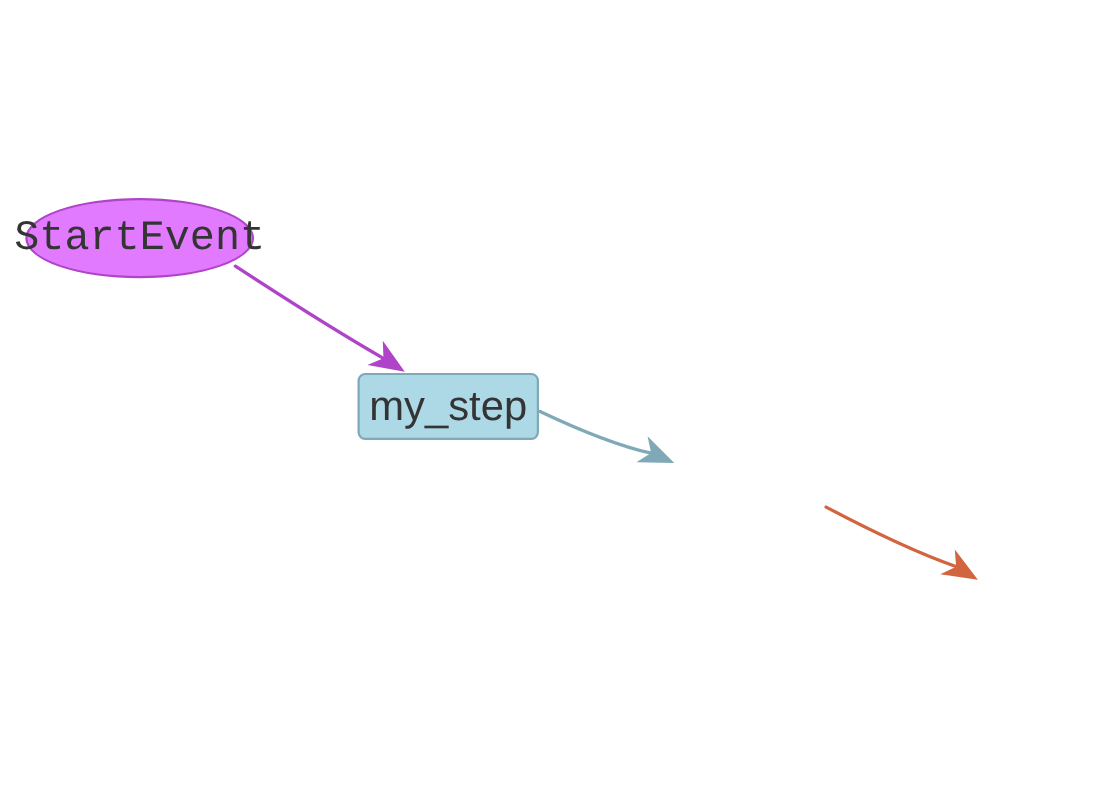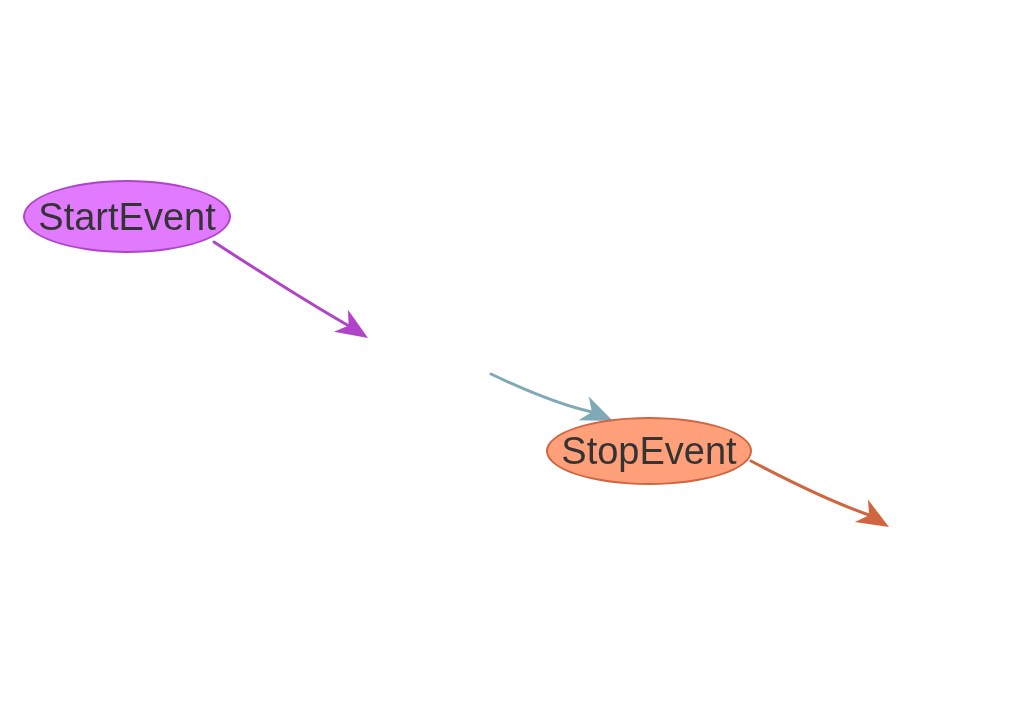--- a/index.html
+++ b/index.html
@@ -7,21 +7,21 @@
     position:relative;width:1010px;height:716px;background:#ffffff;
     overflow:hidden;font-family:"Liberation Sans",sans-serif;
   }
   .edges-layer{position:absolute;left:0;top:0;width:1010px;height:716px;}
   .edge-line{fill:none;stroke-width:3;stroke-linecap:round;}
   .node{
     position:absolute;display:flex;align-items:center;justify-content:center;
     box-sizing:border-box;border:2px solid;color:#343434;font-size:38px;
     line-height:1;cursor:pointer;white-space:nowrap;
   }
-  .shape-ellipse{border-radius:50%;}
+  .shape-ellipse{border-radius:50%;font-family:Liberation Mono, monospace;}
   .shape-box{border-radius:7px;}
   .n-startevent{left:23px;top:180px;width:208px;height:73px;background:#E27AFF;border-color:#B044C8;}
   .n-mystep{left:325px;top:339px;width:165px;height:61px;background:#ADD8E6;border-color:#7FA9B7;}
   .n-stopevent{left:546px;top:417px;width:206px;height:68px;background:#FFA07A;border-color:#D0653F;}
   .n-done{left:868px;top:526px;width:128px;height:62px;background:#ADD8E6;border-color:#7FA9B7;}
   .node-label{pointer-events:none;}
 </style>
 </head>
 <body>
 
@@ -42,19 +42,19 @@
     <g>
       <path class="edge-line" d="M 751 461 Q 823 499 869 515" stroke="#D0653F"></path>
       <polygon points="889,527 854.8,522 869.2,515.3 868,499.6" fill="#D0653F"></polygon>
     </g>
   </svg>
 
   <div class="node shape-ellipse n-startevent">
     <span class="node-label">StartEvent</span>
   </div>
 
+  <div class="node shape-box n-mystep">
+    <span class="node-label">my_step</span>
+  </div>
 
-  <div class="node shape-ellipse n-stopevent">
-    <span class="node-label">StopEvent</span>
-  </div>
 
 
 </div>
 
 </body></html>

